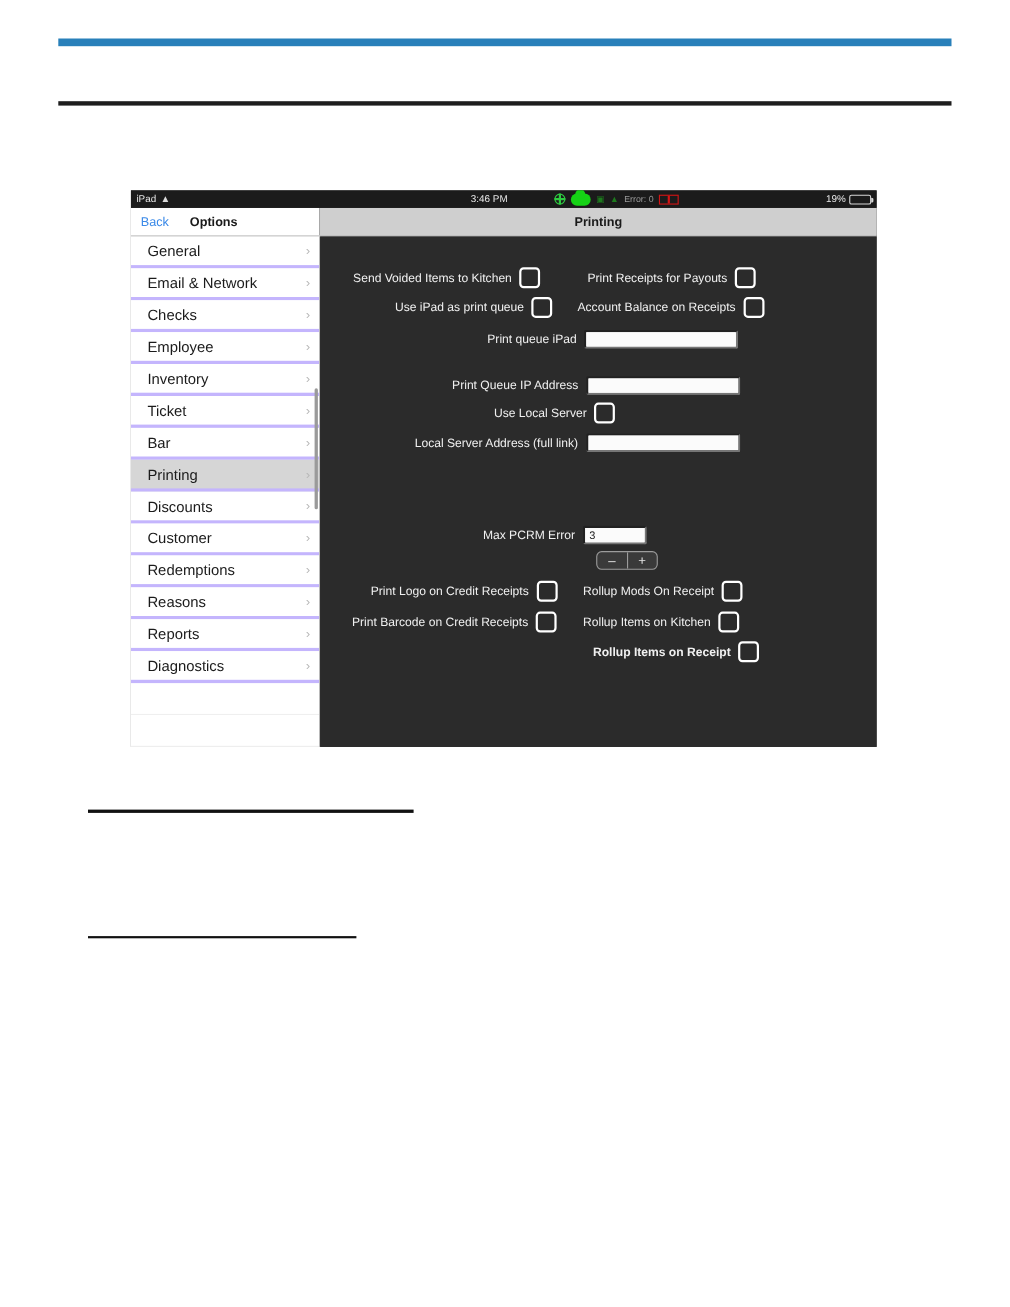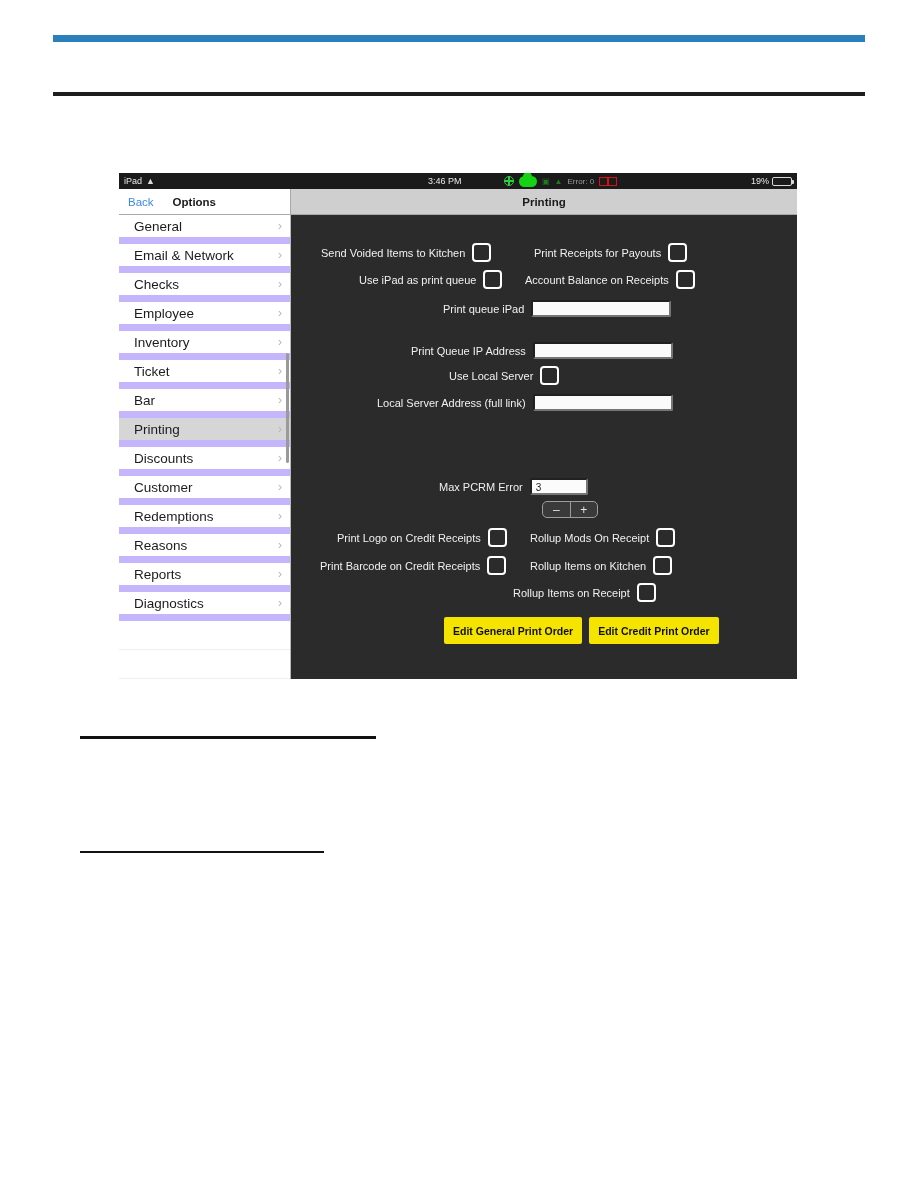--- a/index.html
+++ b/index.html
@@ -135,21 +135,21 @@
   .sidebar {
     width: 172px;
     background: #ffffff;
     border-right: 1px solid #b9b9b9;
     position: relative;
   }
   .side-item {
     height: 29px;
     display: flex; align-items: center;
     padding: 0 8px 0 15px;
-    border-bottom: 7px solid #c4b5fd;
+    border-bottom: 3px solid #c4b5fd;
     justify-content: space-between;
     background: #ffffff;
   }
   .side-item.selected { background: #d6d6d6; }
   .side-label { font-size: 13.5px; color: #1b1b1b; }
   .chev { color: #b7b7b7; font-size: 12px; }
   .side-filler { height: 29px; border-bottom: 1px solid #efefef; }
   .side-scroll {
     position: absolute; right: 1px; top: 138px;
     width: 3px; height: 110px; background: #9a9a9a; border-radius: 2px;
@@ -388,26 +388,22 @@
 
       <div class="row" style="left:29px; top:341px;">
         <span class="fld-label">Print Barcode on Credit Receipts</span>
         <span class="cbx"></span>
       </div>
       <div class="row" style="left:239px; top:341px;">
         <span class="fld-label">Rollup Items on Kitchen</span>
         <span class="cbx"></span>
       </div>
 
-      <div class="row" style="left:222px; top:368px;">
+      <div class="row" style="left:248px; top:368px;font-weight:bold;">
         <span class="fld-label">Rollup Items on Receipt</span>
         <span class="cbx"></span>
       </div>
 
-      <div class="row" style="left:153px; top:402px; gap:7px;">
-        <button class="ybtn">Edit General Print Order</button>
-        <button class="ybtn">Edit Credit Print Order</button>
-      </div>
 
     </div>
   </div>
 
 </div>
 
 </body></html>

